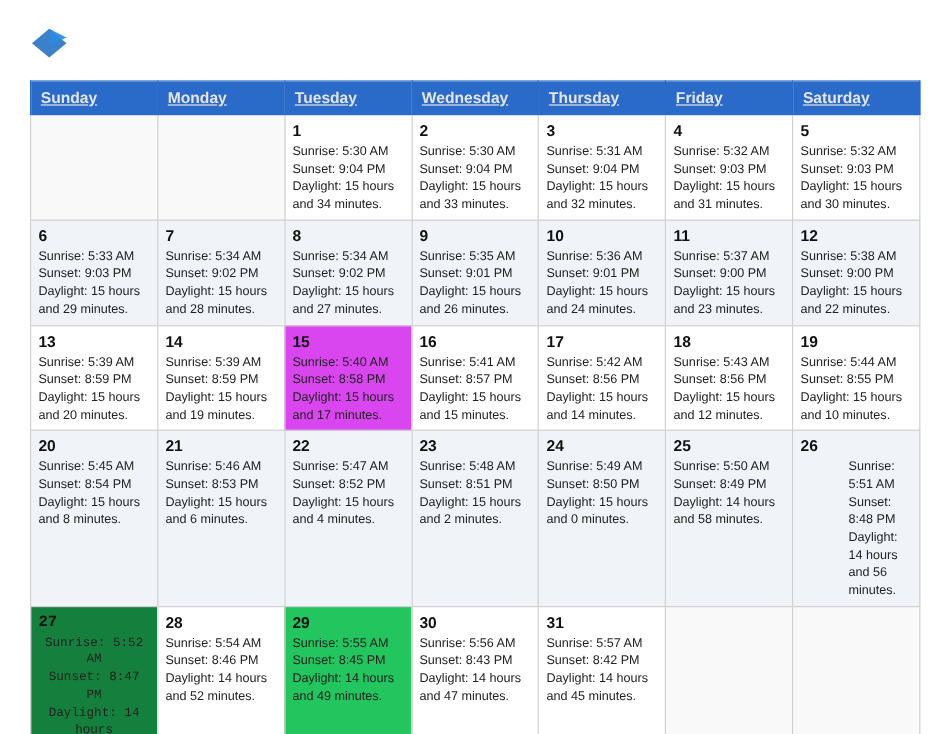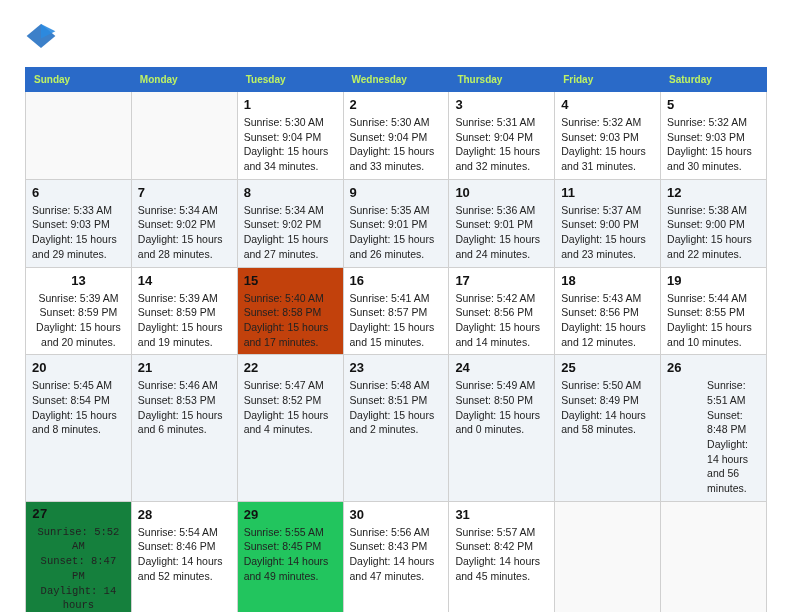--- a/index.html
+++ b/index.html
@@ -45,26 +45,27 @@
       color: #333;
       margin-top: 4px;
     }
     .calendar {
       width: 100%;
       border-collapse: collapse;
       border: 1px solid #ccc;
     }
     .calendar th {
       background: #2a6ac8;
-      color: #bef264;
-      font-size: 10px;
+      color: #e5e5e5;
+      font-size: 13px;
       font-weight: bold;
       padding: 6px 8px;
       text-align: left;
       border: 1px solid #2a6ac8;
+      text-decoration: underline;
     }
     .calendar td {
       vertical-align: top;
       border: 1px solid #d0d0d0;
       padding: 5px 6px;
       width: calc(100% / 7);
       min-height: 80px;
       background: #fff;
     }
     .calendar tr:nth-child(even) td {
@@ -206,35 +207,35 @@
         </td>
         <td style="background: rgb(240, 244, 248);">
           <span class="day-num">12</span>
           <div class="day-info" style="white-space: pre-line;">Sunrise: 5:38 AM
 Sunset: 9:00 PM
 Daylight: 15 hours
 and 22 minutes.</div>
         </td>
       </tr>
       <tr>
-        <td style="background: rgb(255, 255, 255); text-align: center;">
+        <td style="background: rgb(255, 255, 255);">
           <span class="day-num">13</span>
           <div class="day-info" style="white-space: pre-line;">Sunrise: 5:39 AM
 Sunset: 8:59 PM
 Daylight: 15 hours
 and 20 minutes.</div>
         </td>
         <td style="background: rgb(255, 255, 255);">
           <span class="day-num">14</span>
           <div class="day-info" style="white-space: pre-line;">Sunrise: 5:39 AM
 Sunset: 8:59 PM
 Daylight: 15 hours
 and 19 minutes.</div>
         </td>
-        <td style="background: #c2410c;">
+        <td style="background: #d946ef;">
           <span class="day-num">15</span>
           <div class="day-info" style="white-space: pre-line;">Sunrise: 5:40 AM
 Sunset: 8:58 PM
 Daylight: 15 hours
 and 17 minutes.</div>
         </td>
         <td style="background: rgb(255, 255, 255);">
           <span class="day-num">16</span>
           <div class="day-info" style="white-space: pre-line;">Sunrise: 5:41 AM
 Sunset: 8:57 PM

